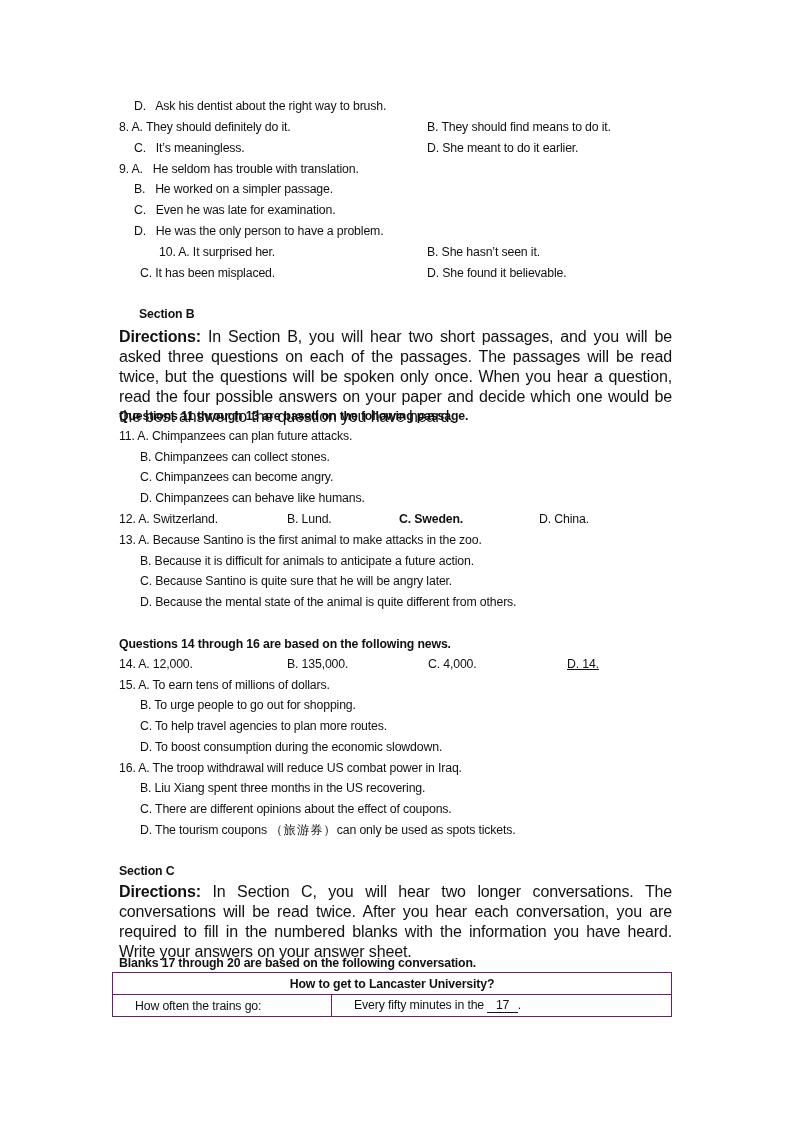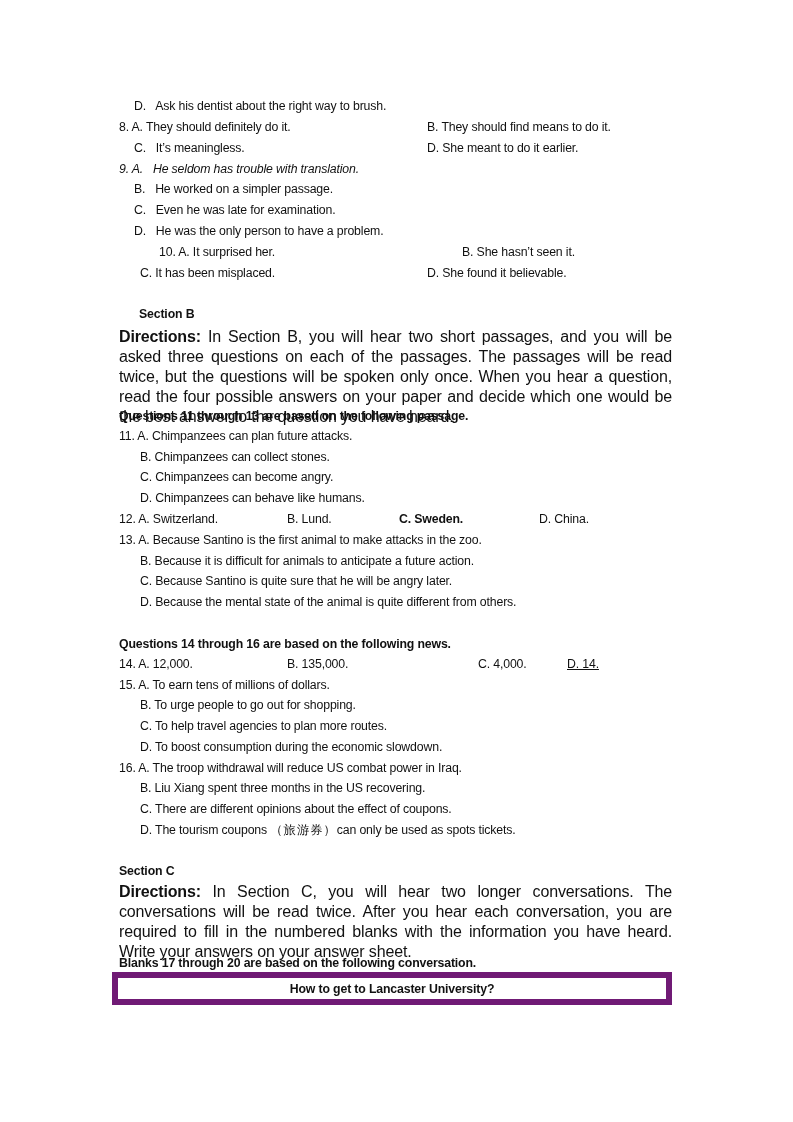--- a/index.html
+++ b/index.html
@@ -35,21 +35,21 @@
     .cjk { font-family: "DejaVu Serif", serif; letter-spacing: 1px; }
     table.blanks {
       position: absolute;
       left: 112px;
       top: 972px;
       width: 560px;
       border-collapse: collapse;
       font-size: 12.3px;
     }
     table.blanks td {
-      border: 6px solid #701a75;
+      border: 1px solid #701a75;
       height: 21px;
       padding: 0 22px;
       white-space: nowrap;
       margin-left: 27px;
     }
     table.blanks .head {
       text-align: center;
       font-weight: bold;
     }
     .blank {
@@ -78,21 +78,21 @@
 </div>
 <div class="line" style="left:134px; top:140px;">
   <span>C.</span>&nbsp;&nbsp;
   <span>It’s meaningless.</span>
 </div>
 <div class="line" style="left:427px; top:140px;">
   <span>D.</span>
   <span>She meant to do it earlier.</span>
 </div>
 
-<div class="line" style="left:119px; top:161px;font-style:italic;">
+<div class="line" style="left:119px; top:161px;">
   <span>9.</span>
   <span>A.</span>&nbsp;&nbsp;
   <span>He seldom has trouble with translation.</span>
 </div>
 <div class="line" style="left:134px; top:181px;">
   <span>B.</span>&nbsp;&nbsp;
   <span>He worked on a simpler passage.</span>
 </div>
 <div class="line" style="left:134px; top:202px;">
   <span>C.</span>&nbsp;&nbsp;
@@ -101,21 +101,21 @@
 <div class="line" style="left:134px; top:223px;">
   <span>D.</span>&nbsp;&nbsp;
   <span>He was the only person to have a problem.</span>
 </div>
 
 <div class="line" style="left:119px; top:244px;margin-left:40px;">
   <span>10.</span>
   <span>A.</span>
   <span>It surprised her.</span>
 </div>
-<div class="line" style="left:427px; top:244px;margin-left:35px;">
+<div class="line" style="left:427px; top:244px;">
   <span>B.</span>
   <span>She hasn’t seen it.</span>
 </div>
 <div class="line" style="left:140px; top:265px;">
   <span>C.</span>
   <span>It has been misplaced.</span>
 </div>
 <div class="line" style="left:427px; top:265px;">
   <span>D.</span>
   <span>She found it believable.</span>
@@ -153,21 +153,21 @@
 <div class="line" style="left:140px; top:573px;">C. Because Santino is quite sure that he will be angry later.</div>
 <div class="line" style="left:140px; top:594px;">D. Because the mental state of the animal is quite different from others.</div>
 
 <div class="line b" style="left:119px; top:636px;">Questions 14 through 16 are based on the following news.</div>
 
 <div class="line" style="left:119px; top:656px;">
   <span>14.</span>
   <span>A. 12,000.</span>
 </div>
 <div class="line" style="left:287px; top:656px;">B. 135,000.</div>
-<div class="line" style="left:478px; top:656px;">C. 4,000.</div>
+<div class="line" style="left:428px; top:656px;">C. 4,000.</div>
 <div class="line" style="left:567px; top:656px;text-decoration:underline;">D. 14.</div>
 
 <div class="line" style="left:119px; top:677px;text-align:right;">
   <span>15.</span>
   <span>A. To earn tens of millions of dollars.</span>
 </div>
 <div class="line" style="left:140px; top:697px;">B. To urge people to go out for shopping.</div>
 <div class="line" style="left:140px; top:718px;">C. To help travel agencies to plan more routes.</div>
 <div class="line" style="left:140px; top:739px;">D. To boost consumption during the economic slowdown.</div>
 
@@ -188,14 +188,20 @@
   <span class="lbl">Directions:</span><span> In Section C, you will hear two longer conversations. The conversations will be read twice. After you hear each conversation, you are required to fill in the numbered blanks with the information you have heard. Write your answers on your answer sheet.</span>
 </div>
 
 <div class="line b" style="left:119px; top:955px;">Blanks 17 through 20 are based on the following conversation.</div>
 
 <table class="blanks">
   <tbody>
       <tr>
     <td class="head" colspan="2">How to get to Lancaster University?</td>
   </tr>
+  <tr>
+    <td style="width:174px;">How often the trains go:</td>
+    <td>
+      <span>Every fifty minutes in the </span><span class="blank">&nbsp;&nbsp;<span>17</span>&nbsp;&nbsp;</span><span>.</span>
+    </td>
+  </tr>
 </tbody>
   </table>
 
 </body></html>

